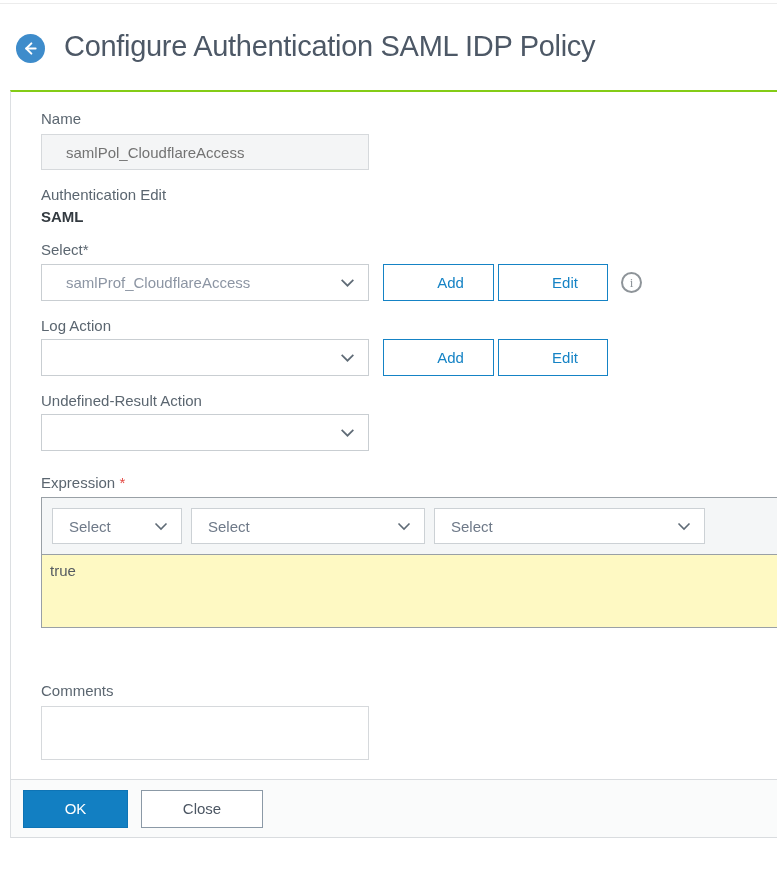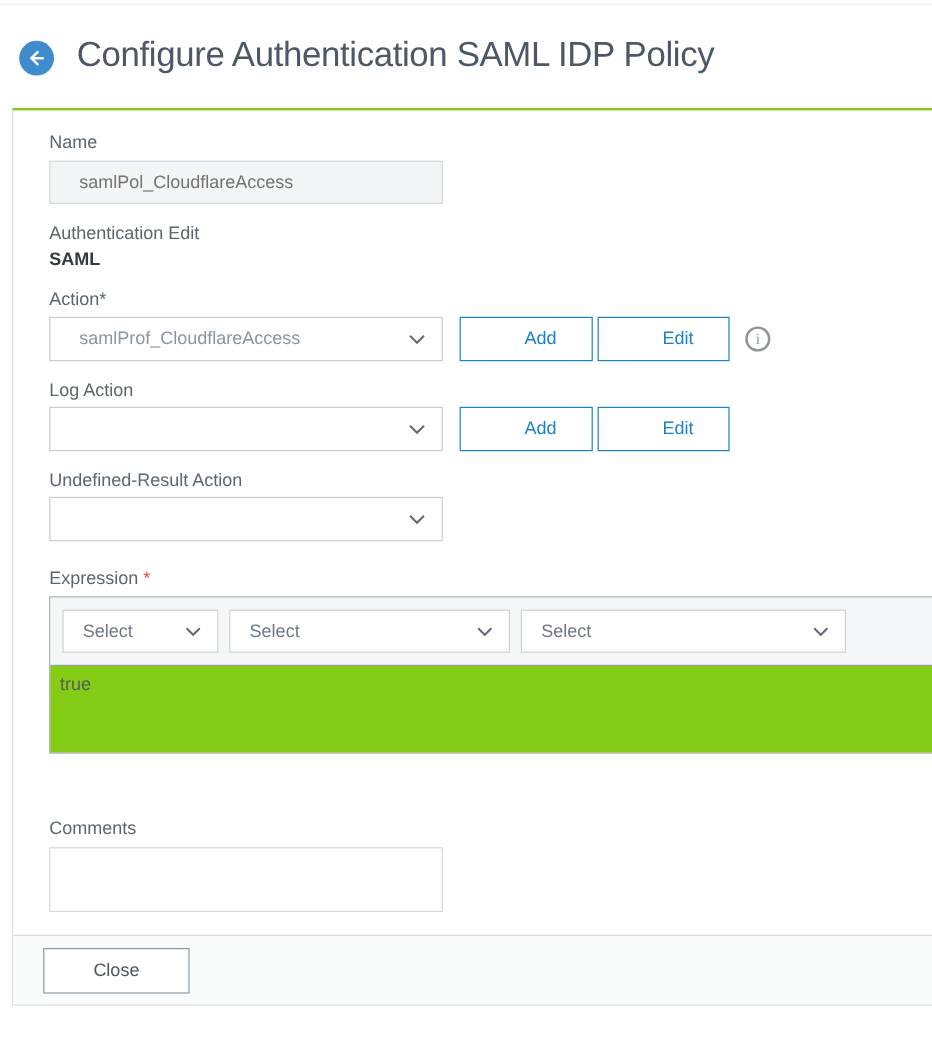--- a/index.html
+++ b/index.html
@@ -87,21 +87,21 @@
   .expr-toolbar {
     background: #f4f6f7; padding: 10px; display: flex; gap: 9px;
     border-bottom: 1px solid #99a0a6;
   }
   .expr-toolbar .select { height: 36px; border-color: #ccd1d5; }
   .expr-toolbar .select .sel-val { padding-left: 16px; color: #6e7988; }
   .sel-1 { width: 130px; }
   .sel-2 { width: 234px; }
   .sel-3 { width: 271px; }
   .expr-editor {
-    background: #84cc16; height: 72px; padding: 7px 8px;
+    background: #fef9c3; height: 72px; padding: 7px 8px;
     font-size: 15px; color: #555b61; cursor: text;
   }
   
   .comments-label { margin-top: 54px; }
   .comments-area {
     display: block; width: 328px; height: 54px; margin-top: 7px;
     border: 1px solid #d6d9dc; background: #fff; resize: none;
     font-family: "Liberation Sans", sans-serif; font-size: 15px;
     padding: 6px 8px; color: #555b61; outline: none;
   }
@@ -149,21 +149,21 @@
 
     
     <label class="field-label">Name</label>
     <input class="text-input" type="text" readonly="" value="samlPol_CloudflareAccess" style="">
 
     
     <label class="field-label mt16">Authentication Edit</label>
     <div class="static-value">SAML</div>
 
     
-    <label class="field-label mt16">Action*</label>
+    <label class="field-label mt16">Select*</label>
     <div class="row">
       <div class="select w-main">
         <span class="sel-val">samlProf_CloudflareAccess</span>
         <span class="chev">
           <svg width="17" height="17" viewBox="0 0 16 16" fill="none" stroke="#5f6b76" stroke-width="1.6">
               <path d="M2.5 5.5 L8 11 L13.5 5.5"></path>
             </svg>
         </span>
       </div>
       <button class="btn-outline-blue">Add</button>
@@ -236,15 +236,16 @@
       <div class="expr-editor">true</div>
     </div>
 
     
     <label class="field-label comments-label">Comments</label>
     <textarea class="comments-area" style=""></textarea>
 
   </div>
 
   <div class="footer">
+    <button class="btn-primary">OK</button>
     <button class="btn-secondary">Close</button>
   </div>
 </div>
 
 </body></html>

